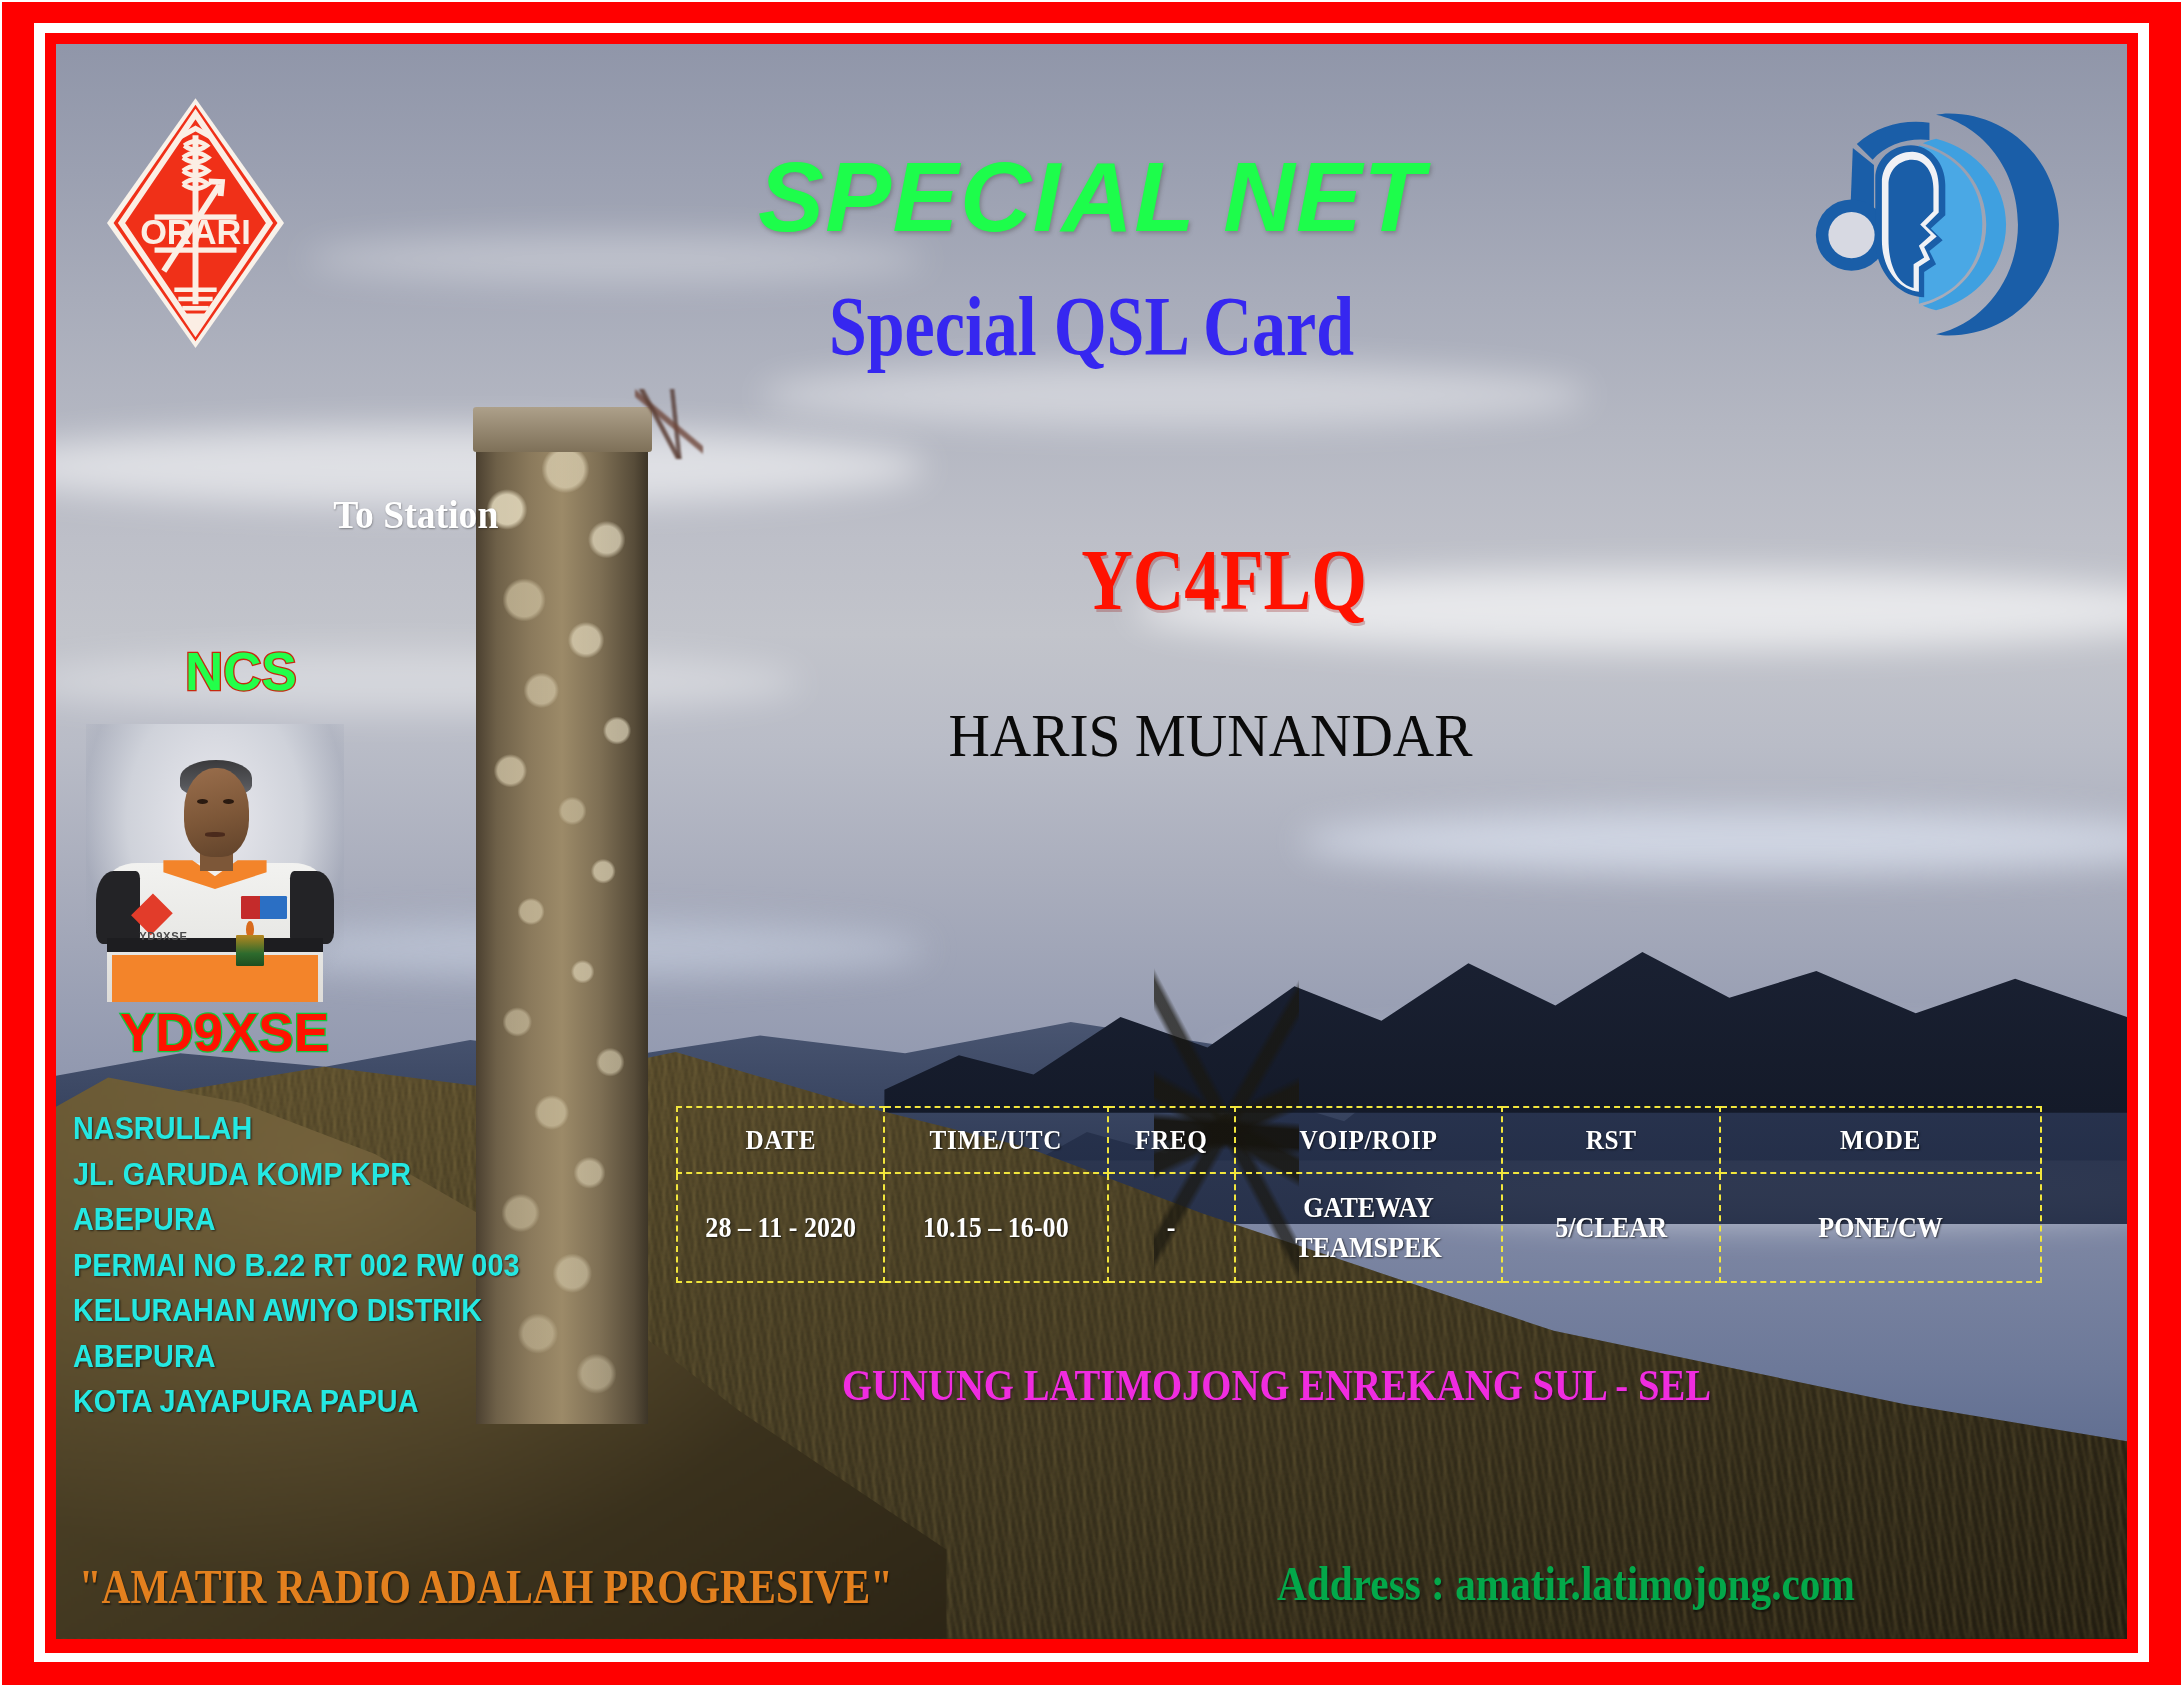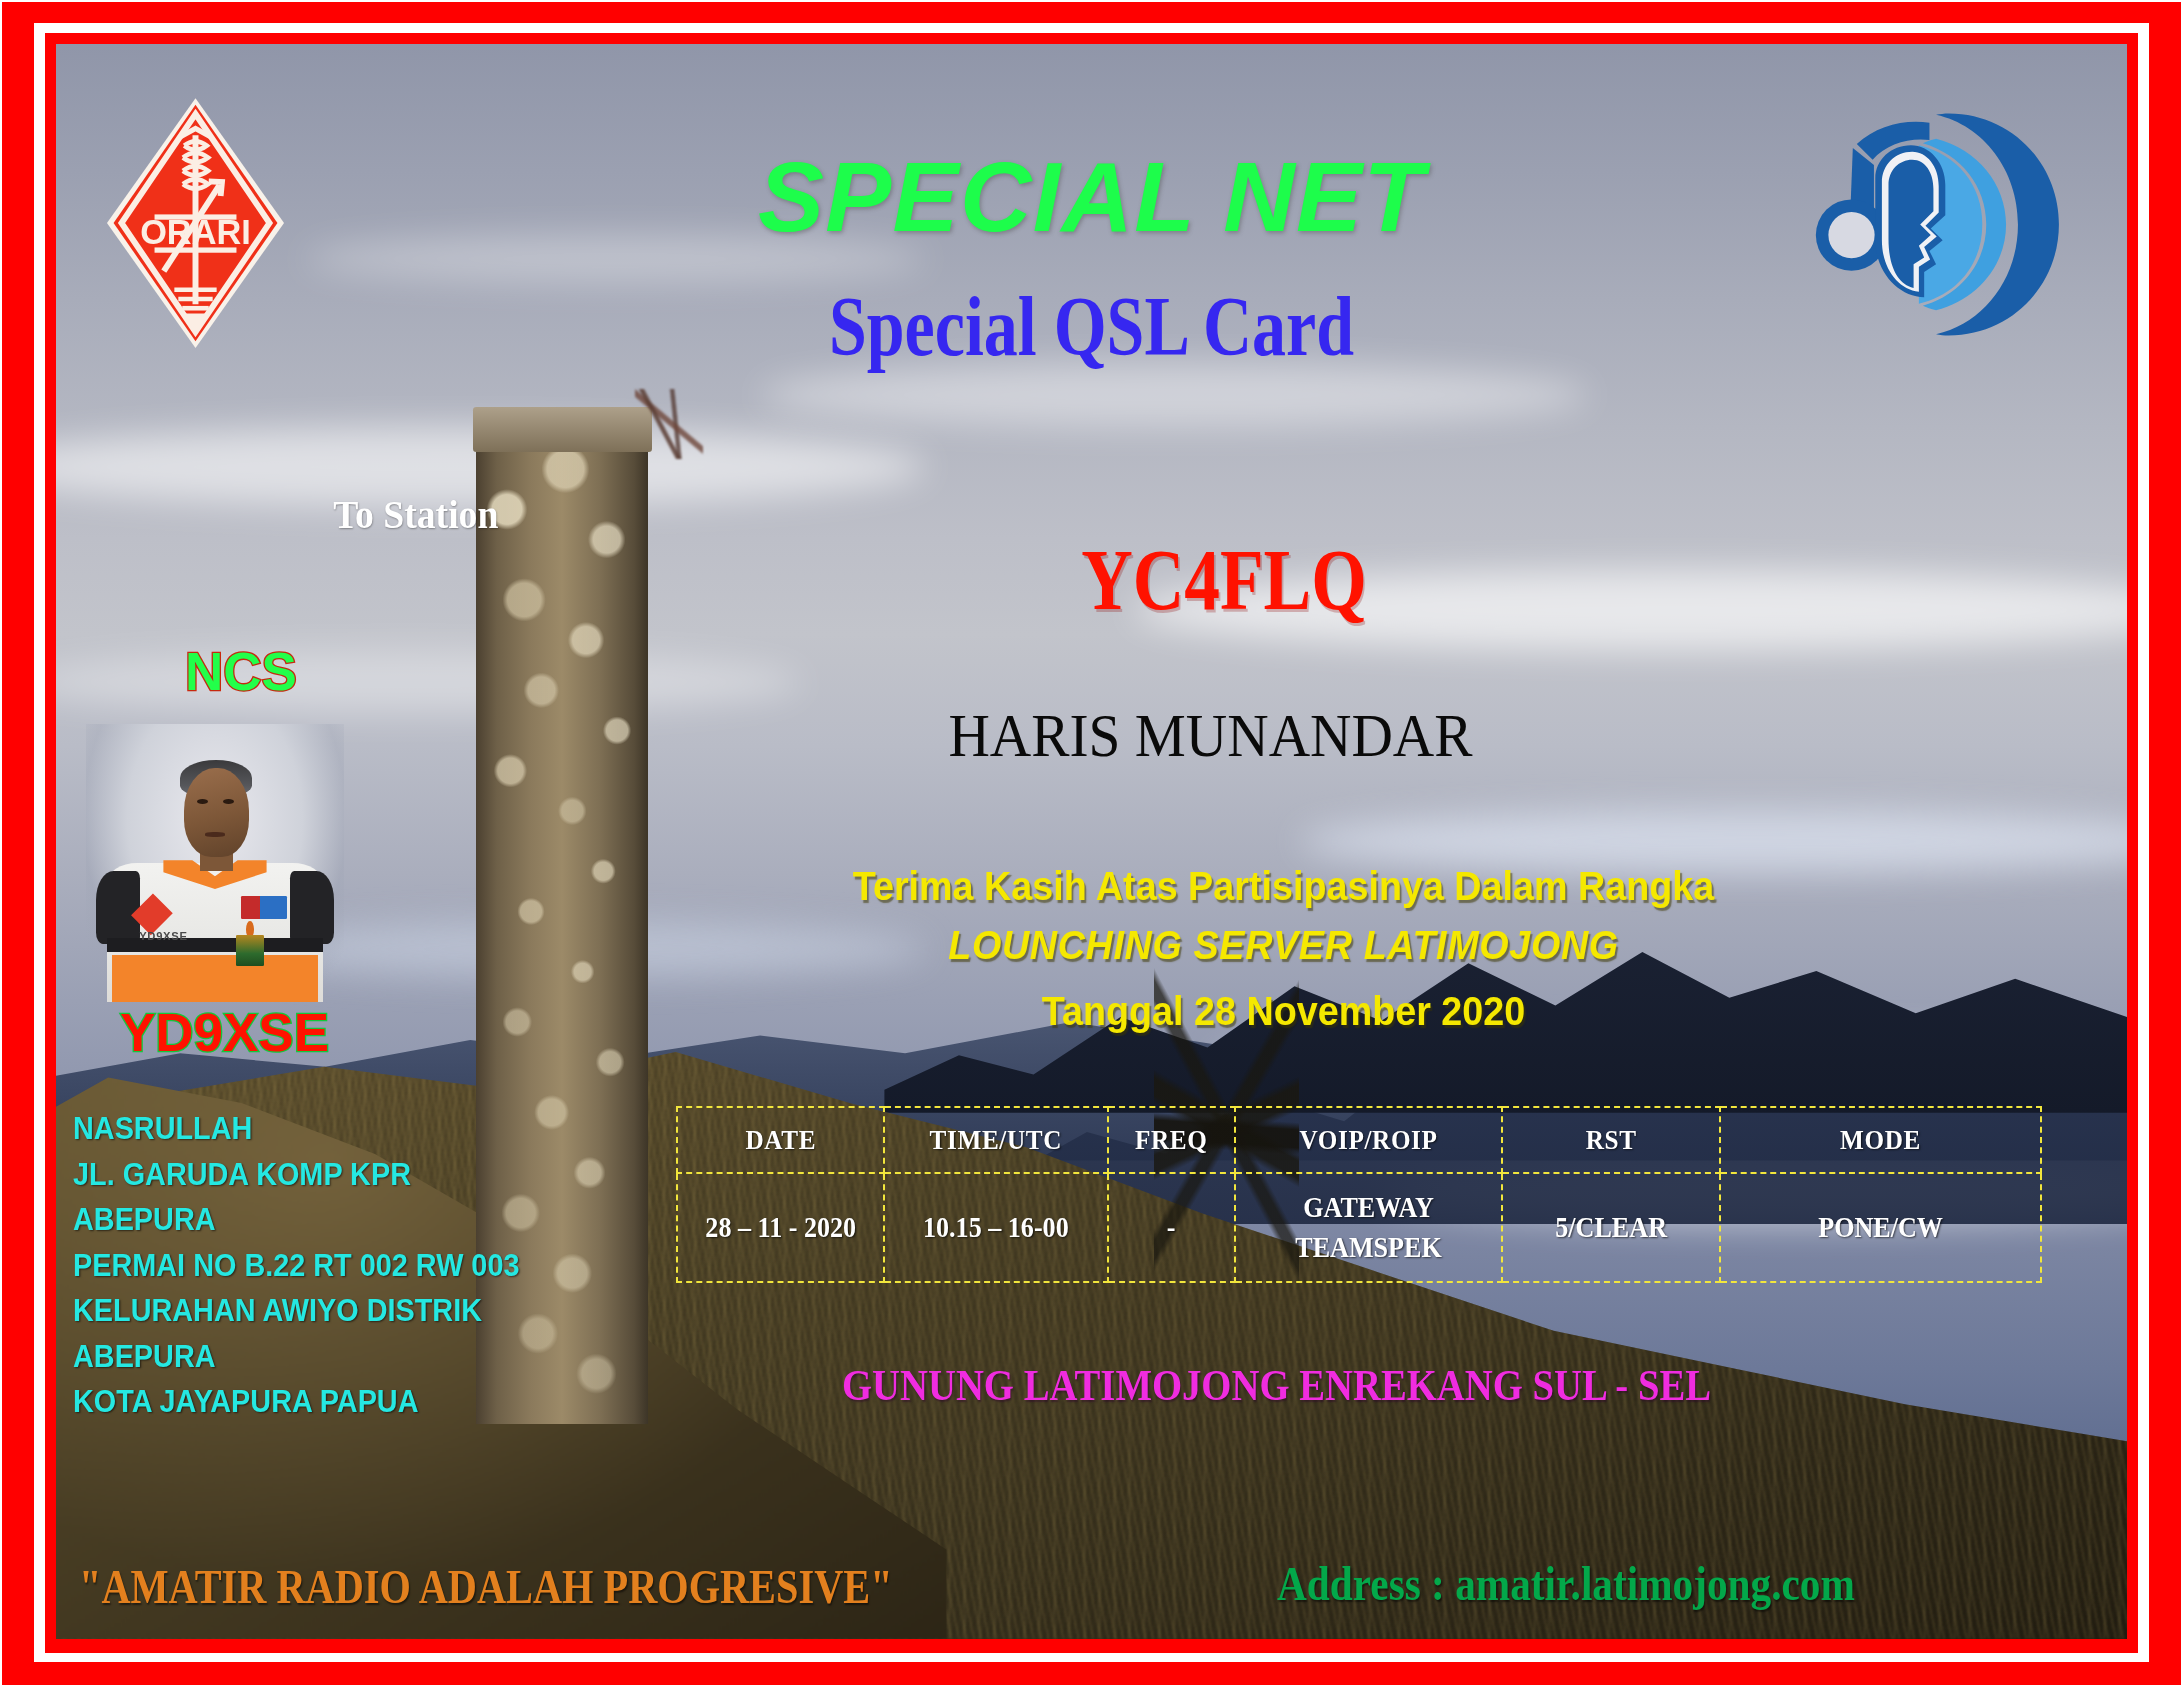--- a/index.html
+++ b/index.html
@@ -447,25 +447,20 @@
 
   <div class="abs t-specialnet">SPECIAL NET</div>
   <div class="abs t-qslcard">Special QSL Card</div>
 
   <div class="abs t-tostation">To Station</div>
 
   <div class="abs t-callsign">YC4FLQ</div>
 
   <div class="abs t-name">HARIS MUNANDAR</div>
 
-  <div class="abs yblock">
-    <div class="l1">Terima Kasih Atas Partisipasinya Dalam Rangka</div>
-    <div class="l2">LOUNCHING SERVER LATIMOJONG</div>
-    <div class="l3">Tanggal  28  November  2020</div>
-  </div>
 
   <div class="abs t-ncs">NCS</div>
 
   <div class="photo-portrait">
     <div class="pp-bg"></div>
     <div class="pp-shirt"></div>
     <div class="pp-shoulderL"></div>
     <div class="pp-shoulderR"></div>
     <div class="pp-stripe"></div>
     <div class="pp-orange"></div>

